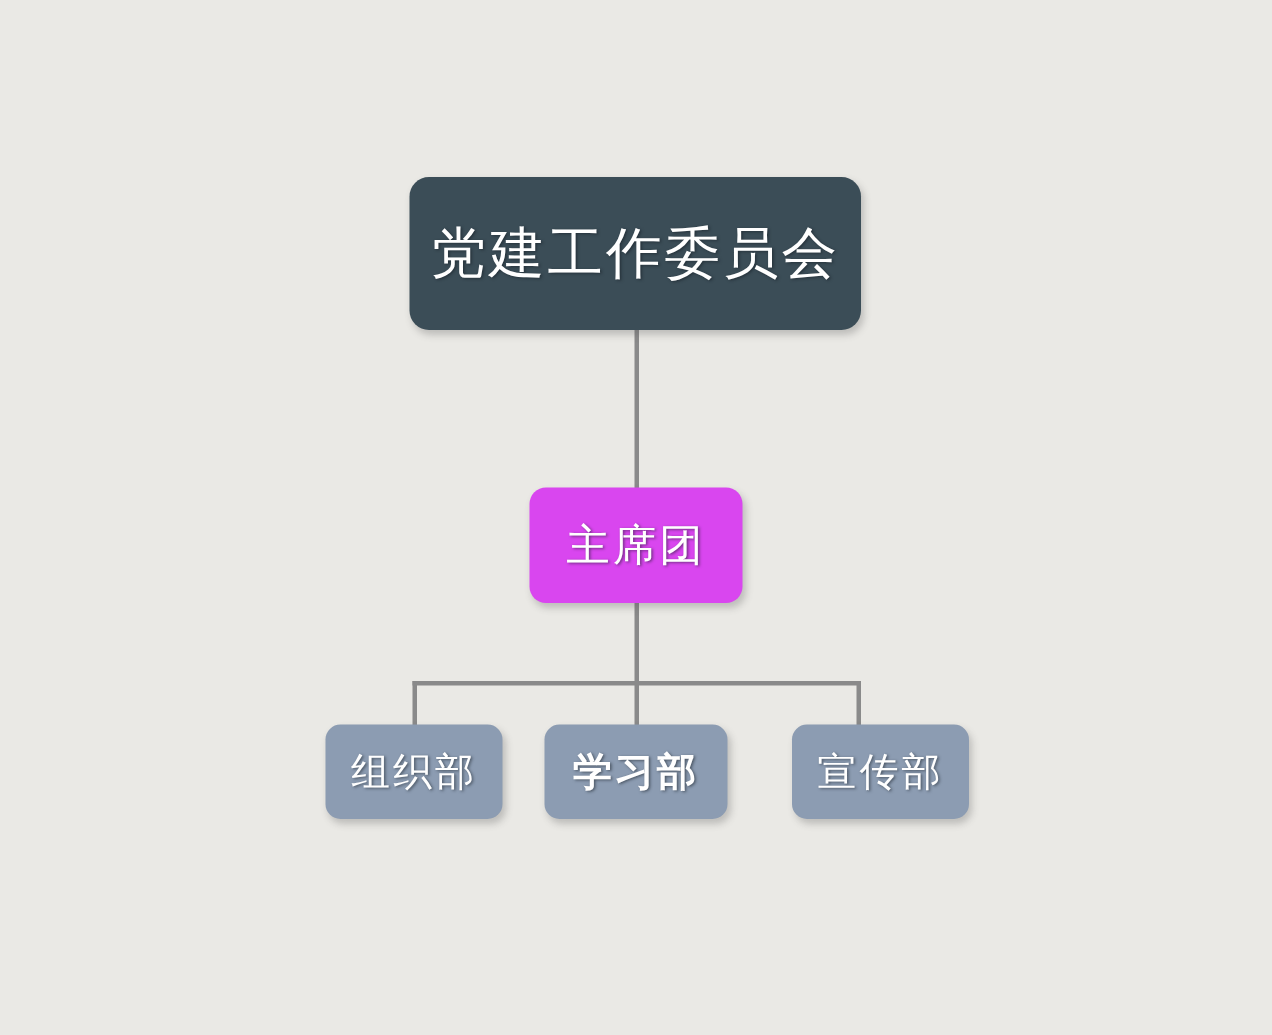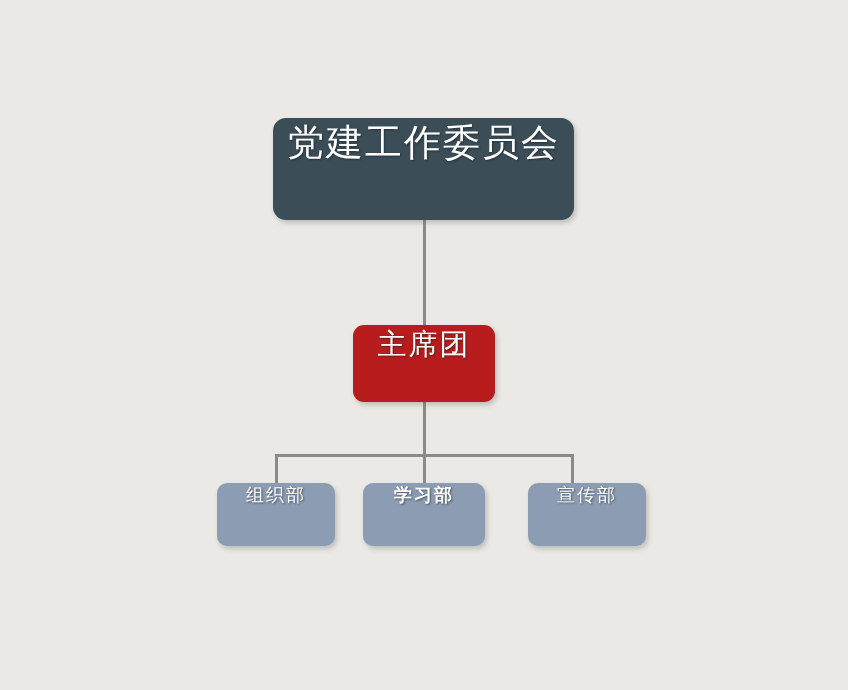--- a/index.html
+++ b/index.html
@@ -24,20 +24,21 @@
     position: absolute;
     background: #8a8a8a;
   }
   .connector-v { width: 3px; }
   .connector-h { height: 3px; }
 
   
   .node {
     position: absolute;
     display: flex;
+    align-items: center;
     justify-content: center;
     box-sizing: border-box;
     border-radius: 11px;
     color: #ffffff;
     text-align: center;
     white-space: nowrap;
     letter-spacing: 2px;
     text-shadow: 1px 1px 2px rgba(20, 28, 34, 0.55);
     box-shadow: 2px 3px 5px rgba(90, 90, 90, 0.30);
   }
@@ -50,29 +51,29 @@
     background: #3b4d57;
     font-size: 37px;
     border-radius: 13px;
   }
 
   .node-mid {
     left: 353px;
     top: 325px;
     width: 142px;
     height: 77px;
-    background: #b91c1c;
+    background: #d946ef;
     font-size: 29px;
   }
 
   .node-leaf {
     top: 483px;
     height: 63px;
     background: #8c9cb2;
-    font-size: 18px;
+    font-size: 26px;
     border-radius: 10px;
   }
   .leaf-1 { left: 217px; width: 118px; }
   .leaf-2 { left: 363px; width: 122px; font-weight: bold; }
   .leaf-3 { left: 528px; width: 118px; }
 </style>
 </head>
 <body>
 
 <div id="chart-canvas">

